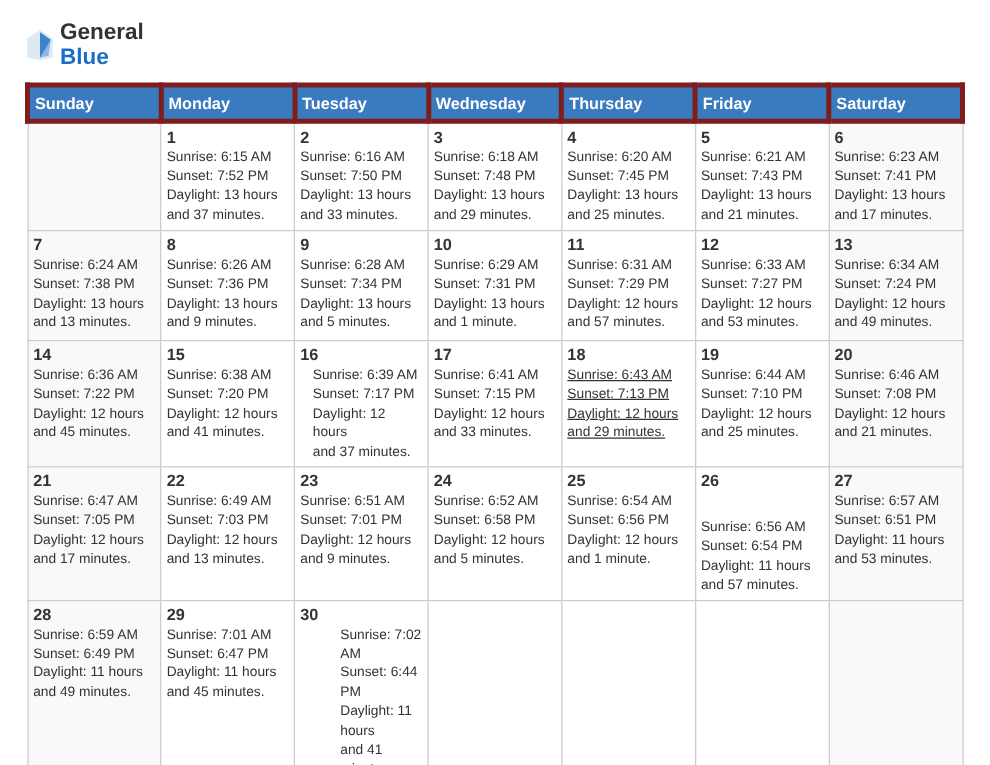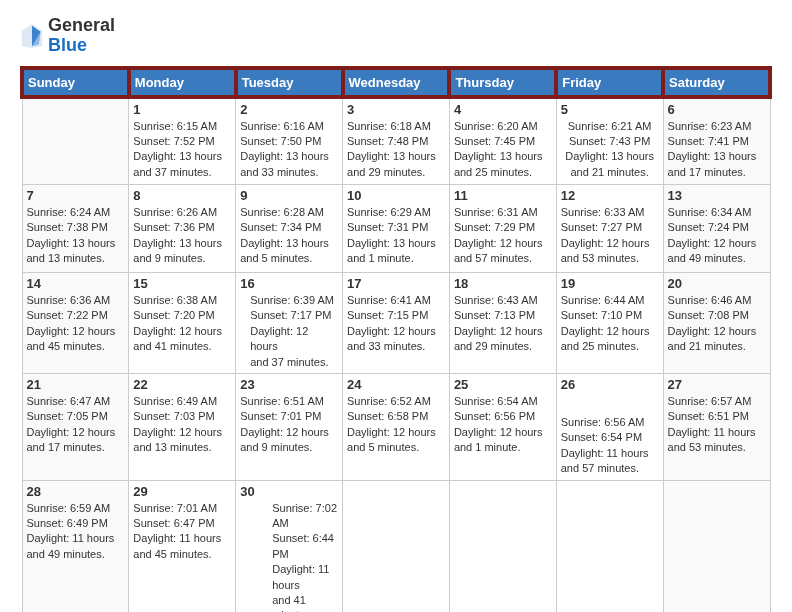--- a/index.html
+++ b/index.html
@@ -147,21 +147,21 @@
           </td>
           <td>
             <span class="day-number">4</span>
             <div class="day-info" style="white-space: pre-line;">Sunrise: 6:20 AM
 Sunset: 7:45 PM
 Daylight: 13 hours
 and 25 minutes.</div>
           </td>
           <td>
             <span class="day-number">5</span>
-            <div class="day-info" style="white-space: pre-line; text-align: center;">Sunrise: 6:21 AM
+            <div class="day-info" style="white-space: pre-line;">Sunrise: 6:21 AM
 Sunset: 7:43 PM
 Daylight: 13 hours
 and 21 minutes.</div>
           </td>
           <td class="weekend-shade">
             <span class="day-number">6</span>
             <div class="day-info" style="white-space: pre-line;">Sunrise: 6:23 AM
 Sunset: 7:41 PM
 Daylight: 13 hours
 and 17 minutes.</div>
@@ -242,21 +242,21 @@
           </td>
           <td>
             <span class="day-number">17</span>
             <div class="day-info" style="white-space: pre-line;">Sunrise: 6:41 AM
 Sunset: 7:15 PM
 Daylight: 12 hours
 and 33 minutes.</div>
           </td>
           <td>
             <span class="day-number">18</span>
-            <div class="day-info" style="white-space: pre-line;">Sunrise: 6:43 AM
+            <div class="day-info" style="white-space: pre-line; text-decoration: underline;">Sunrise: 6:43 AM
 Sunset: 7:13 PM
 Daylight: 12 hours
 and 29 minutes.</div>
           </td>
           <td>
             <span class="day-number">19</span>
             <div class="day-info" style="white-space: pre-line;">Sunrise: 6:44 AM
 Sunset: 7:10 PM
 Daylight: 12 hours
 and 25 minutes.</div>

